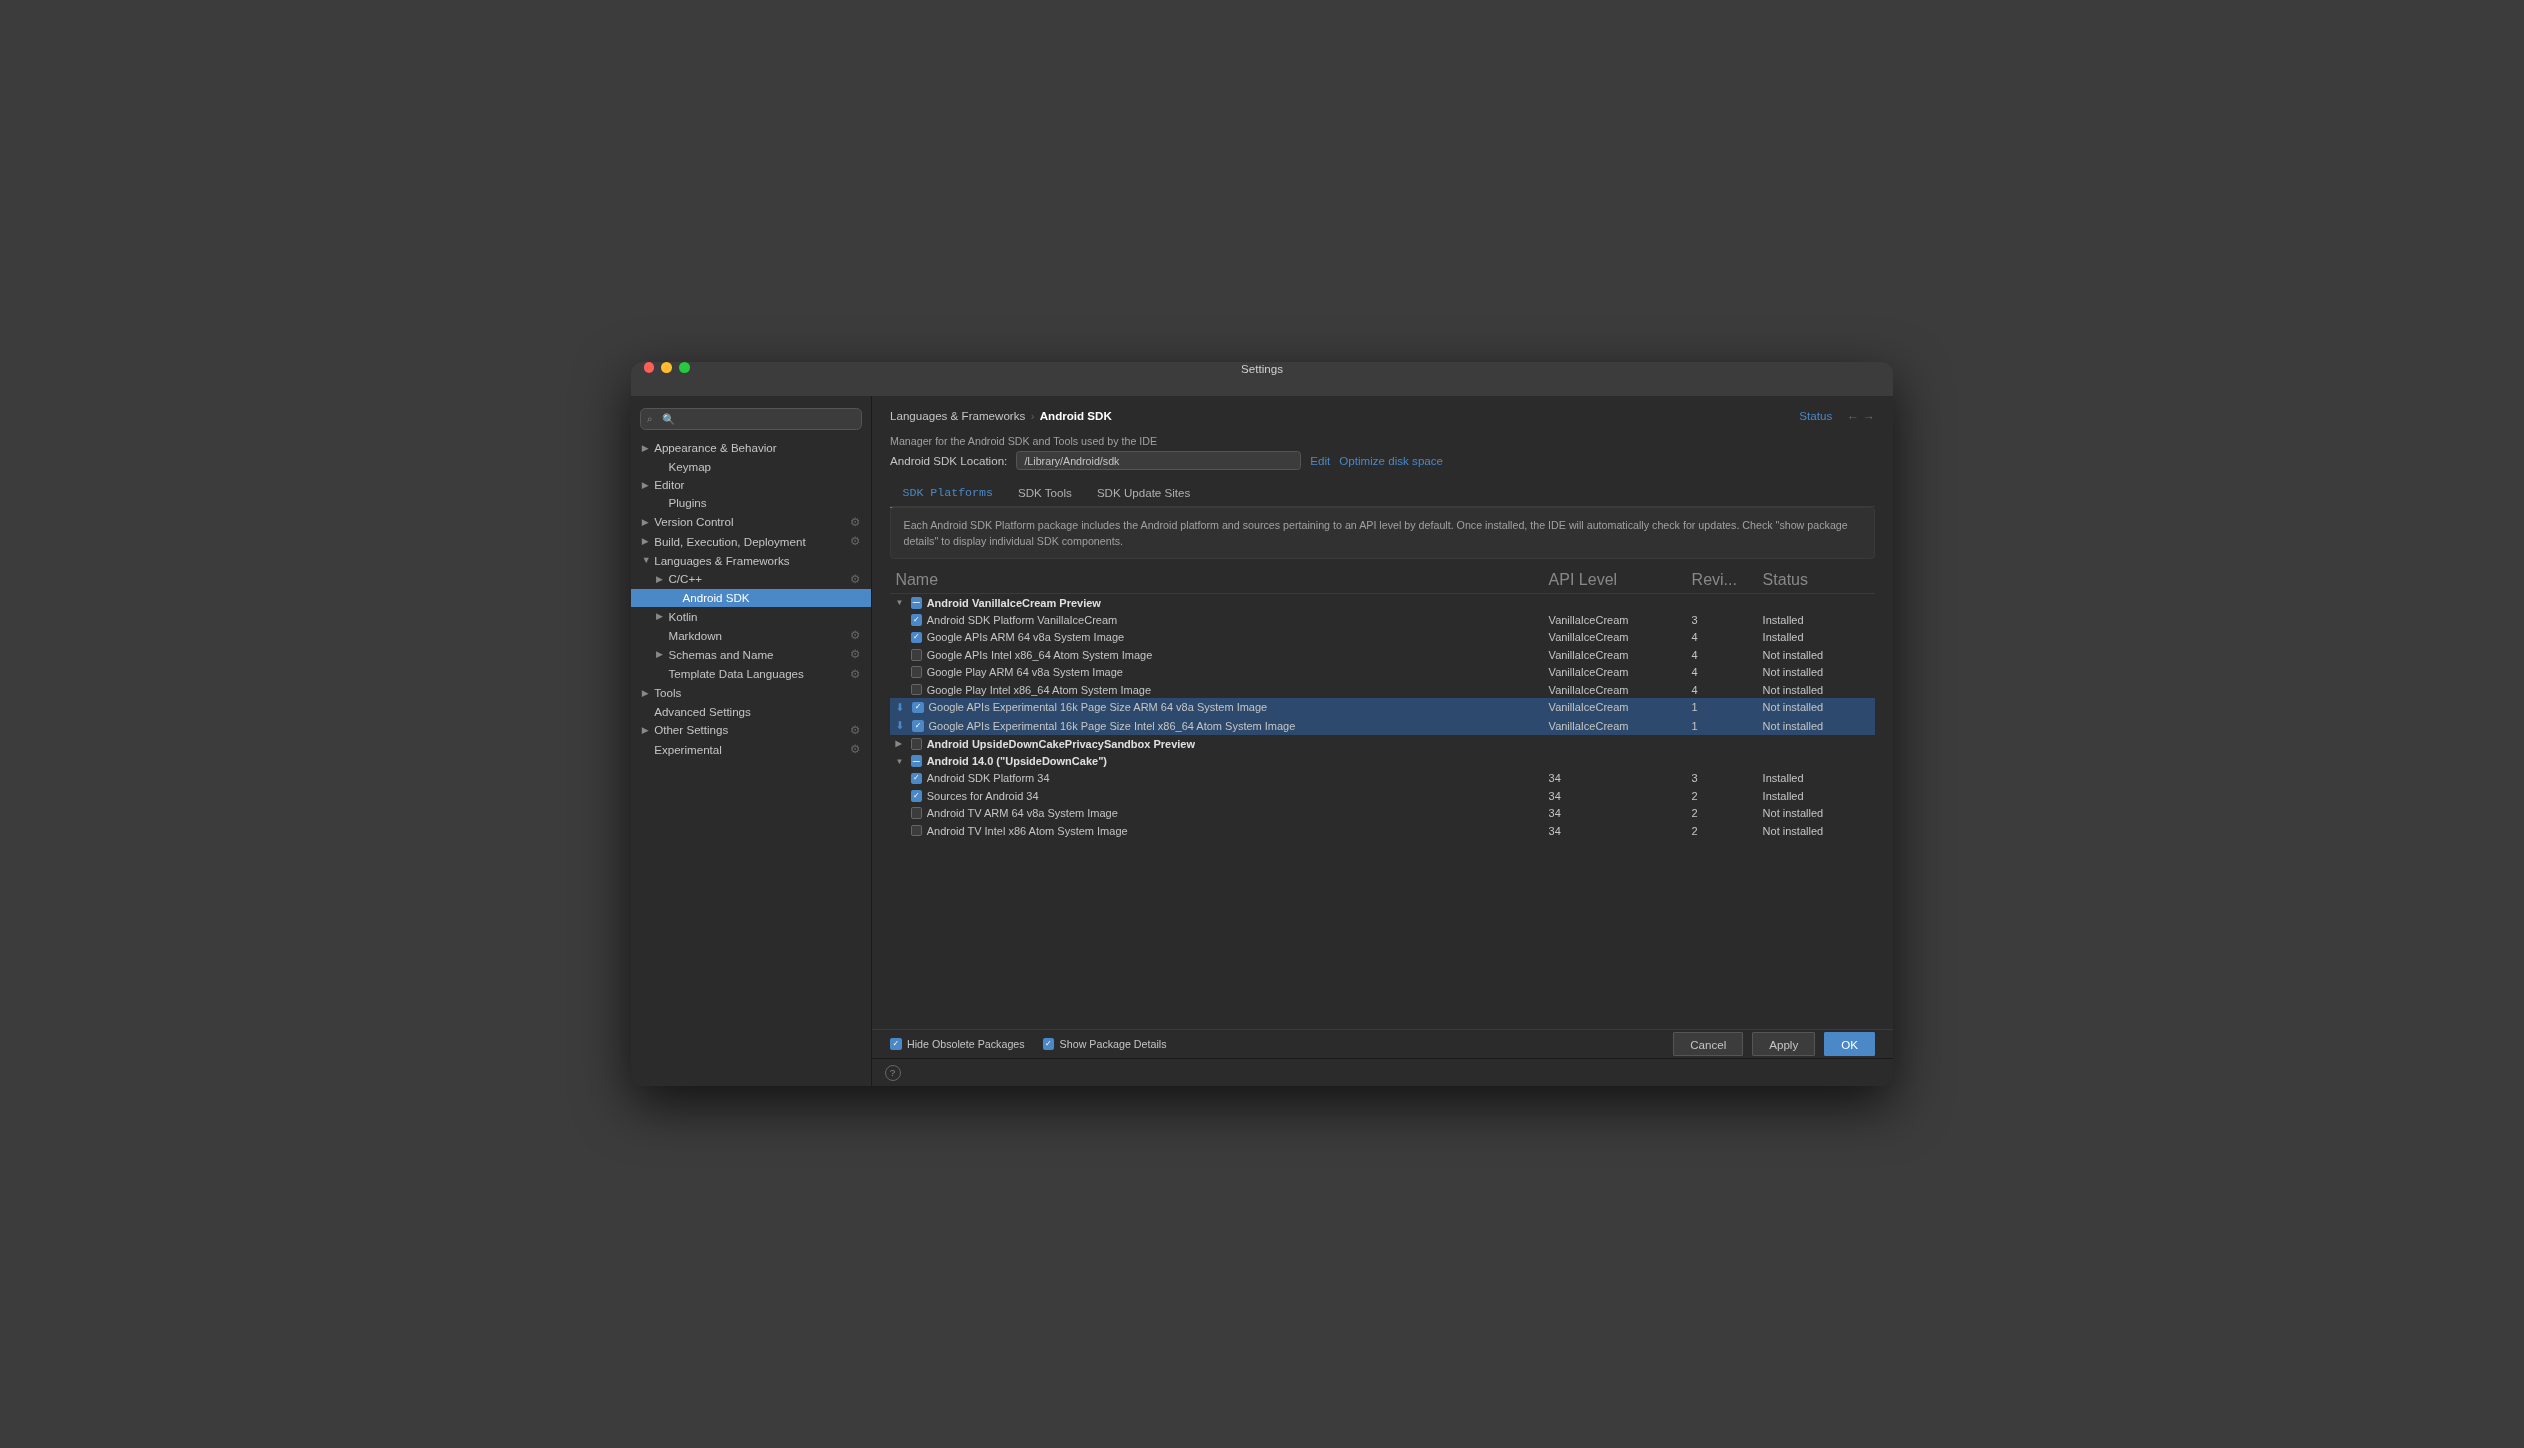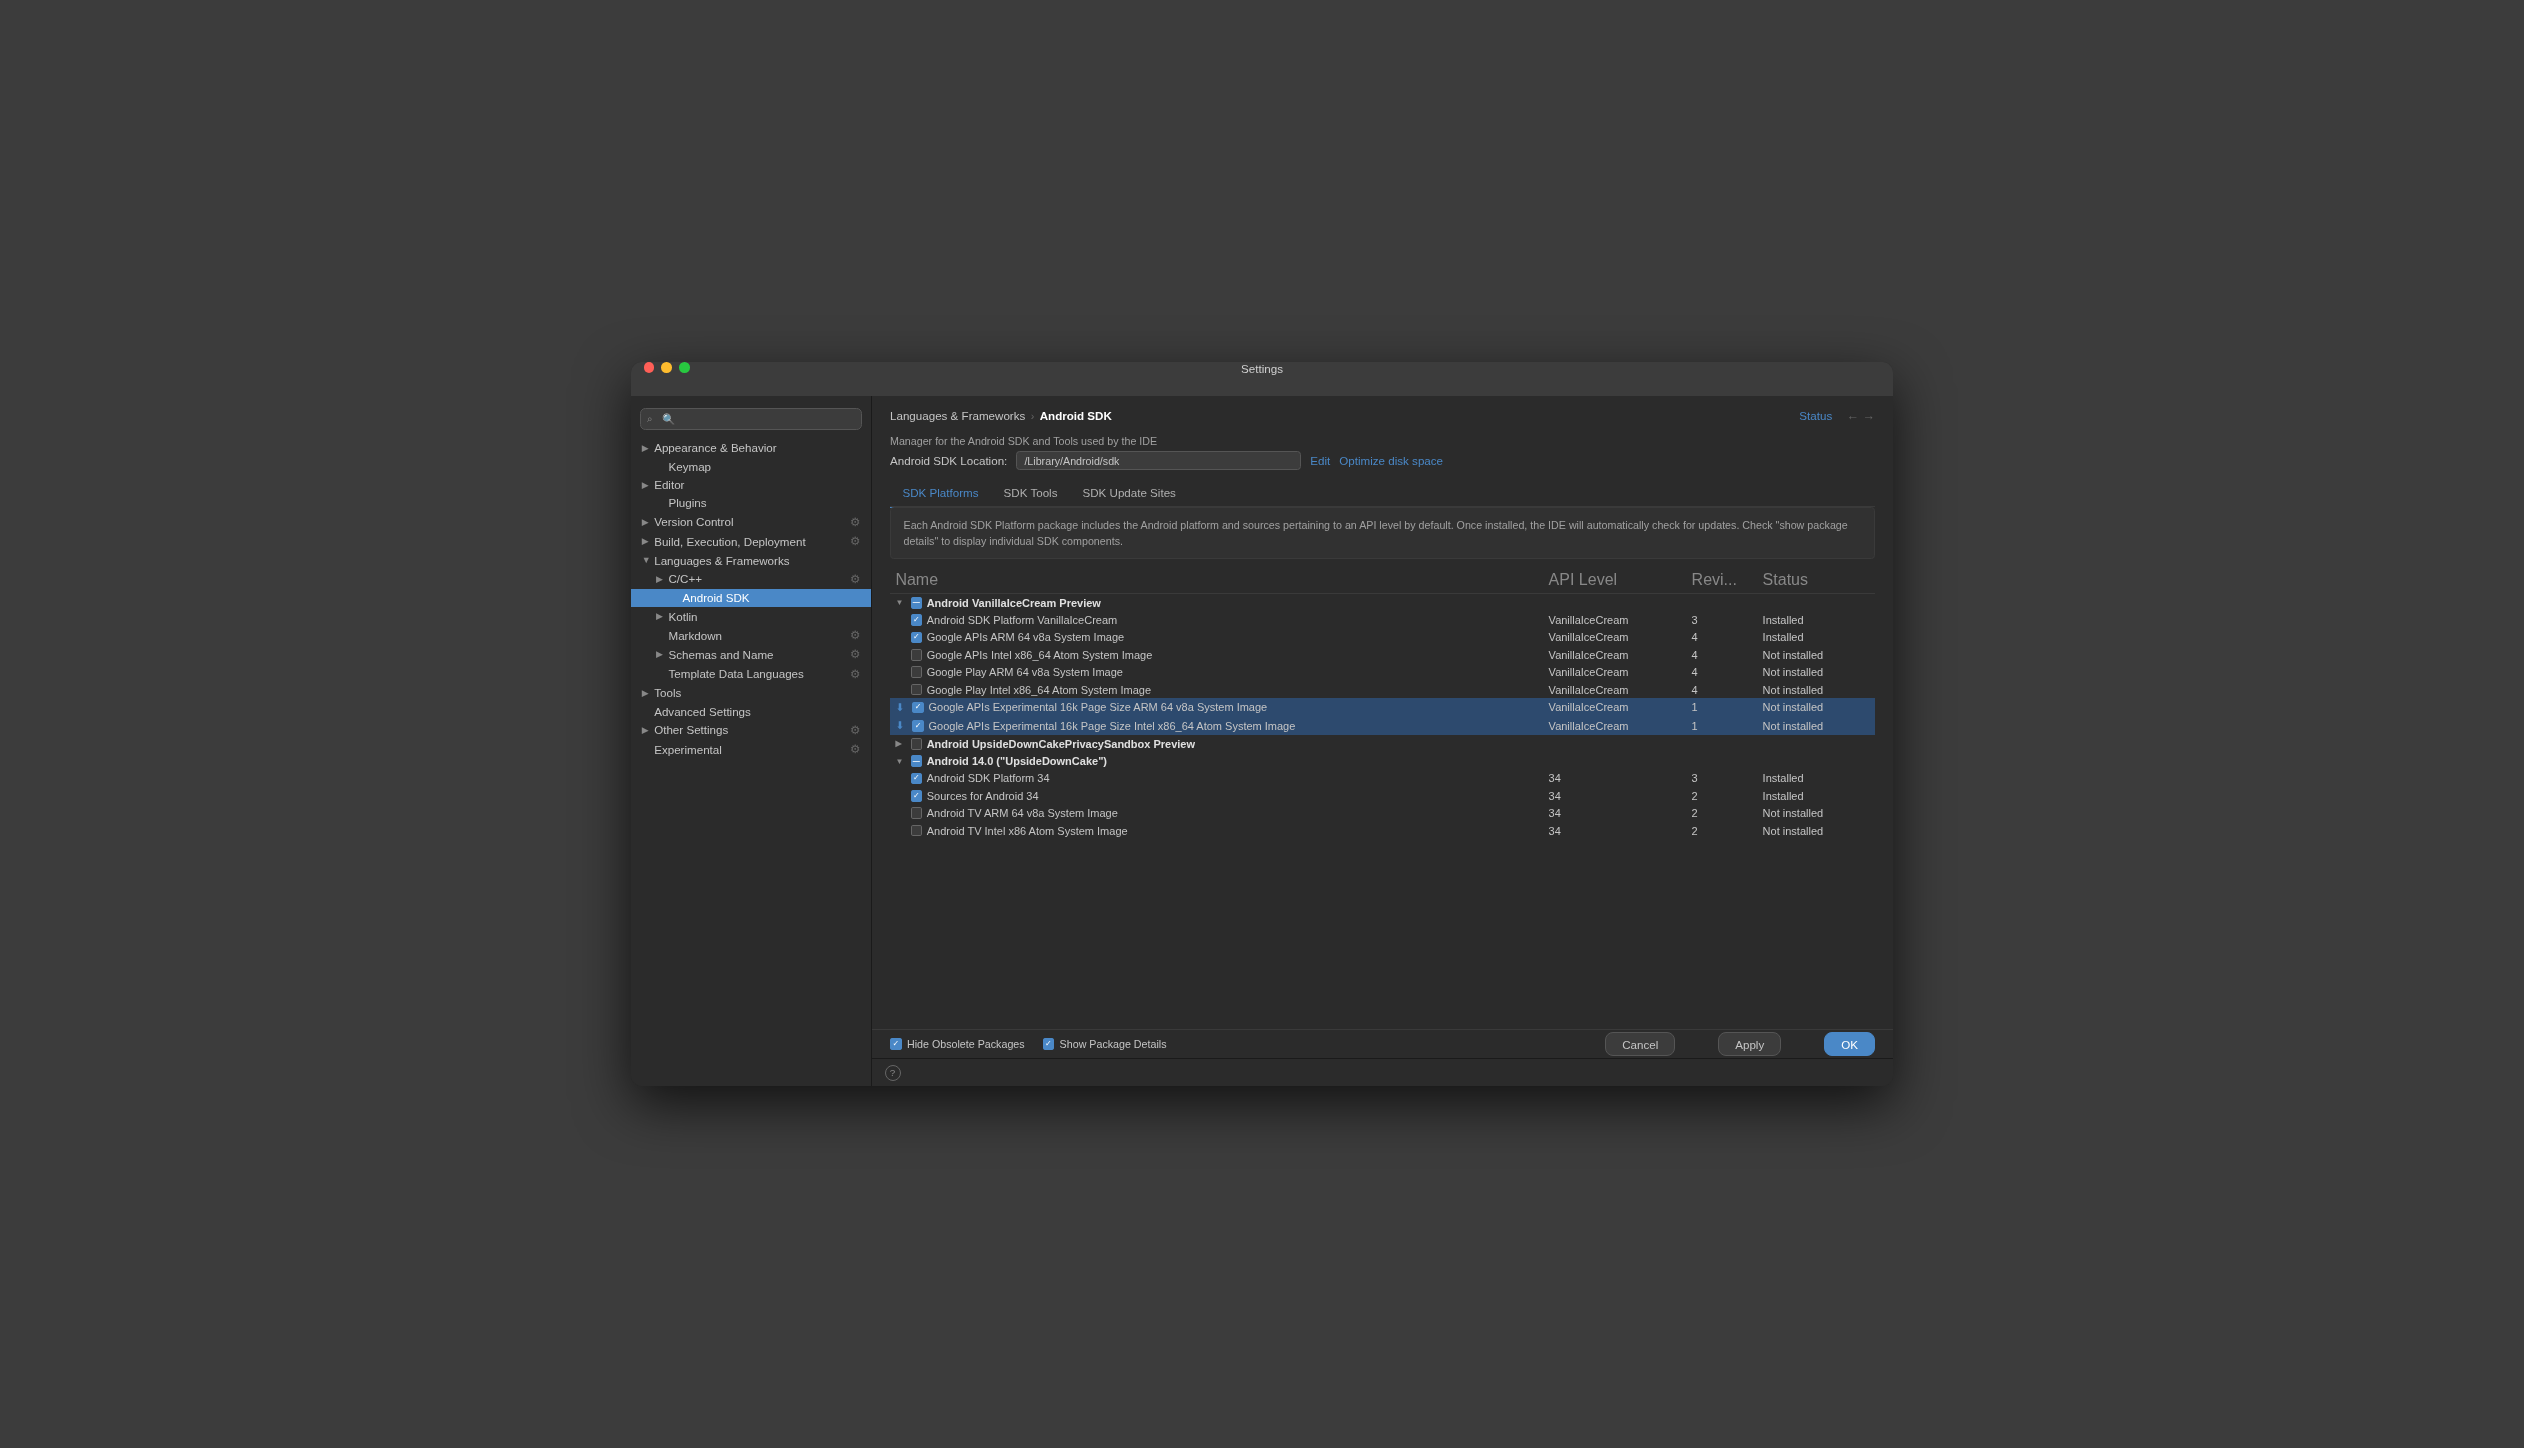--- a/index.html
+++ b/index.html
@@ -222,20 +222,21 @@
       font-size: 11.6px;
       color: #b0b0b0;
       cursor: pointer;
       border-bottom: 1.8px solid transparent;
       margin-bottom: -1.8px;
     }
     .tab.active {
       color: #4a88c7;
       border-bottom: 1.8px solid #4a88c7;
       font-weight: 500;
+      font-family: Liberation Mono, monospace;
     }
     
     .info-box {
       background: #313131;
       border: 0.9px solid #3a3a3a;
       border-radius: 3.6px;
       padding: 9px 12.5px;
       font-size: 10.7px;
       color: #a0a0a0;
       margin-bottom: 9px;
@@ -347,27 +348,26 @@
       font-size: 10.7px;
       color: #c5c5c5;
       cursor: pointer;
     }
     .action-buttons {
       display: flex;
       gap: 9px;
     }
     .btn {
       padding: 4.5px 16px;
-      border-radius: 8px;
+      border-radius: 1px;
       font-size: 11.6px;
       cursor: pointer;
       border: 0.9px solid #555;
       background: #3c3c3c;
       color: #c5c5c5;
-      margin-left: 34px;
     }
     .btn.primary {
       background: #4a88c7;
       border-color: #4a88c7;
       color: #fff;
     }
     
     .footer {
       display: flex;
       align-items: center;

